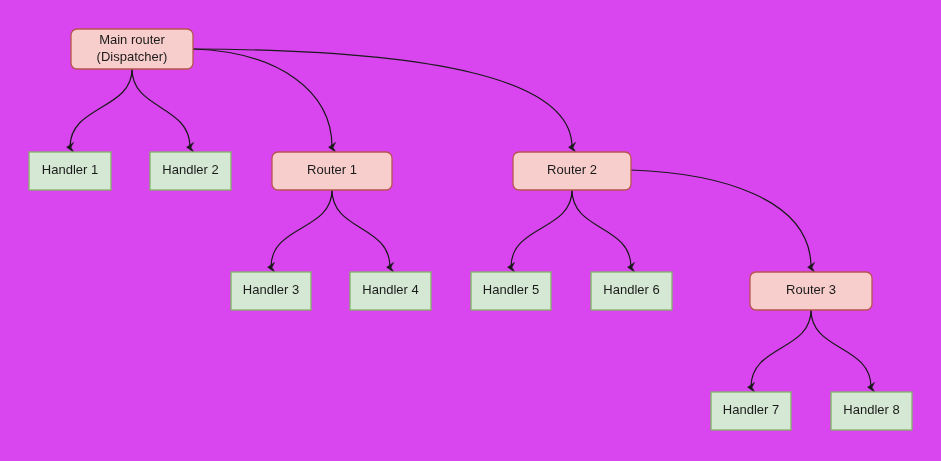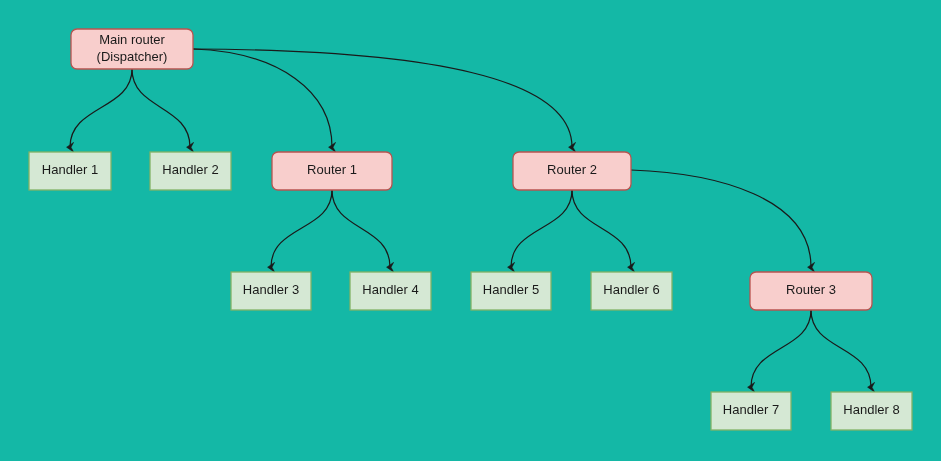--- a/index.html
+++ b/index.html
@@ -11,21 +11,21 @@
   body {
     width: 941px;
     height: 461px;
     overflow: hidden;
     font-family: "Liberation Sans", sans-serif;
   }
   #diagram-canvas {
     position: relative;
     width: 941px;
     height: 461px;
-    background: #14b8a6;
+    background: #d946ef;
   }
   svg.diagram-svg {
     position: absolute;
     top: 0;
     left: 0;
     width: 941px;
     height: 461px;
   }
   .edge-path {
     fill: none;

